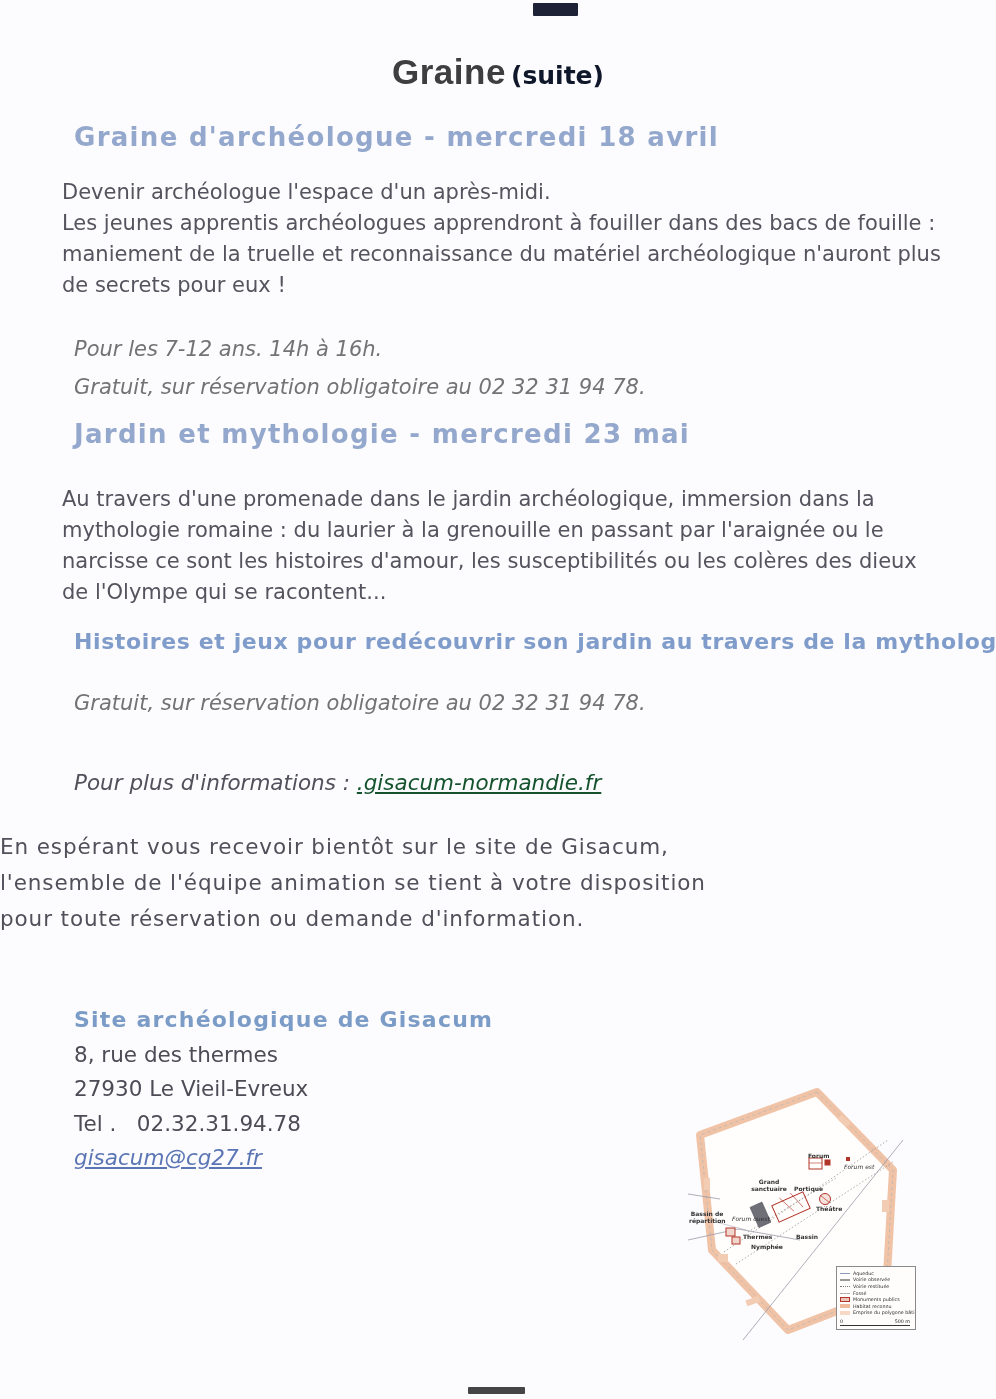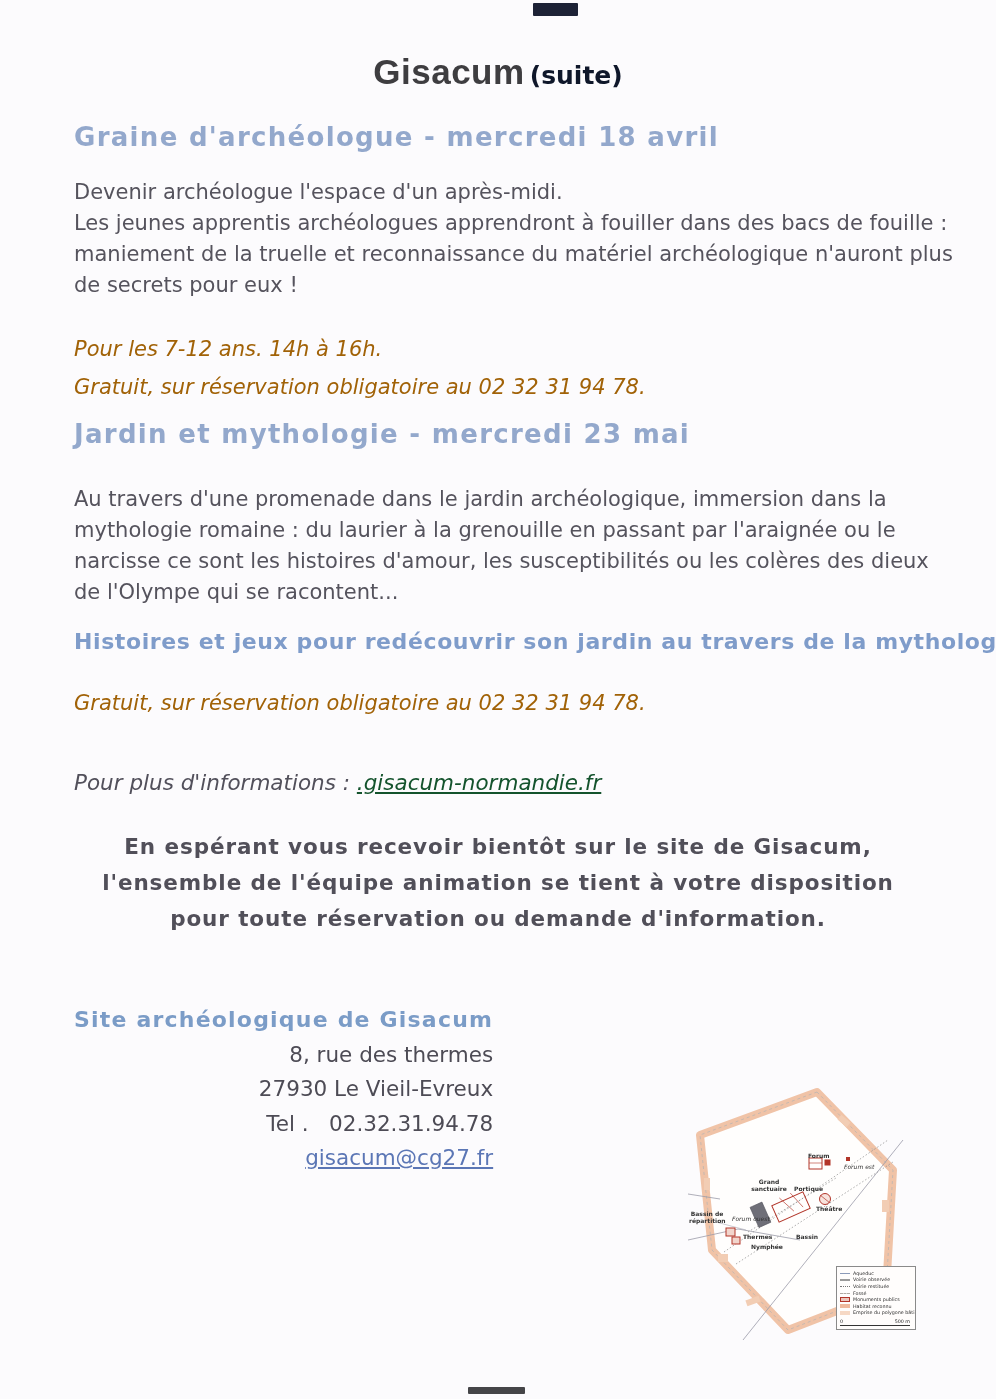--- a/index.html
+++ b/index.html
@@ -20,39 +20,39 @@
 
   
   .title { top:52px; left:0; width:996px; text-align:center; }
   .title-main   { font-family:"Liberation Sans", sans-serif; font-weight:bold; font-size:35px; color:#3e3d40; letter-spacing:0.5px; }
   .title-suffix { font-size:25px; font-weight:bold; color:#0f172a; }
 
   .h-blue { font-size:26px; font-weight:bold; color:#93a8cc; letter-spacing:1.3px; white-space:nowrap; }
   .heading-1 { left:74px; top:122px; }
   .heading-2 { left:74px; top:419px; }
 
-  .para { left:74px; width:882px; font-size:21px; line-height:31px; color:#55535d; }
+  .para { left:62px; width:882px; font-size:21px; line-height:31px; color:#55535d; }
   .para-1 { top:177px; }
   .para-2 { top:474px;margin-top:10px; }
 
-  .details { left:74px; font-size:21px; font-style:italic; line-height:38px; color:#a16207; }
+  .details { left:74px; font-size:21px; font-style:italic; line-height:38px; color:#737373; }
   .details-1 { top:330px; }
   .details-2 { top:684px; }
 
   .tagline { left:74px; top:629px; font-size:22px; font-weight:bold; color:#7f9cca; letter-spacing:0.6px; white-space:nowrap; }
 
   .info-line { left:74px; top:770px; font-size:21.5px; font-style:italic; color:#52505b; }
   .info-link { color:#14532d; text-decoration:underline; cursor:pointer; }
 
-  .closing { top:829px; left:0; width:996px; text-align:center; font-size:21.5px; font-weight:bold;
+  .closing { top:829px; left:0; width:996px; text-align:left; font-size:21.5px; font-weight:normal;
              color:#514f59; letter-spacing:0.9px; line-height:36px; }
 
-  .contact { left:74px; top:1003px; font-size:21.5px; line-height:34.5px; color:#4d4b55;text-align:right; }
+  .contact { left:74px; top:1003px; font-size:21.5px; line-height:34.5px; color:#4d4b55; }
   .contact-name { font-size:22px; font-weight:bold; color:#7b9cc7; letter-spacing:1.2px; }
-  .contact-email { color:#5b76b5; text-decoration:underline; cursor:pointer; }
+  .contact-email { color:#5b76b5; text-decoration:underline; cursor:pointer;font-style:italic; }
 
   
   .map { left:688px; top:1082px; width:240px; height:260px; }
   .map svg { position:absolute; left:0; top:0; }
   .map-label { position:absolute; font-size:6px; line-height:6.5px; color:#333; font-weight:600; white-space:nowrap; }
   .map-label.italic { font-style:italic; font-weight:500; }
   .map-label.wrap { white-space:normal; text-align:center; }
 
   .lbl-forum       { left:120px; top:71px; }
   .lbl-forum-est   { left:156px; top:82px; }
@@ -83,21 +83,21 @@
 </style>
 </head>
 <body>
 
 <div class="page">
 
   <div class="artifact-top"></div>
   <div class="artifact-bottom"></div>
 
   <div class="block title">
-    <span class="title-main">Gisacum</span>
+    <span class="title-main">Graine</span>
     <span class="title-suffix">(suite)</span>
   </div>
 
   <div class="block h-blue heading-1">Graine d'archéologue - mercredi 18 avril</div>
 
   <div class="block para para-1">
     <div>Devenir archéologue l'espace d'un après-midi.</div>
     <div>Les jeunes apprentis archéologues apprendront à fouiller dans des bacs de fouille : maniement de la truelle et reconnaissance du matériel archéologique n'auront plus de secrets pour eux !</div>
   </div>
 

